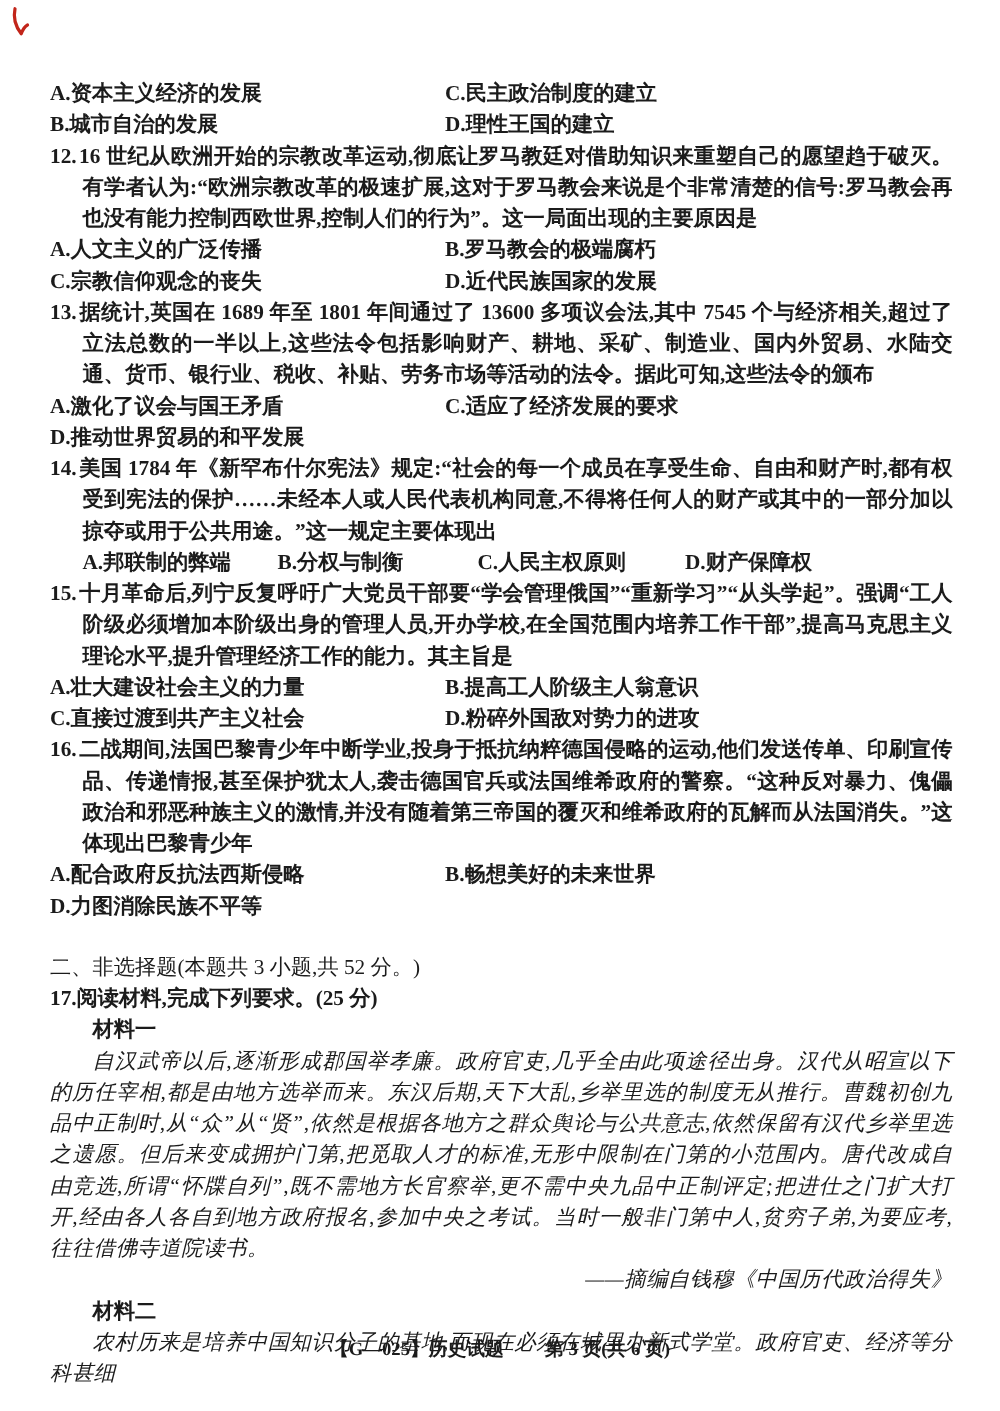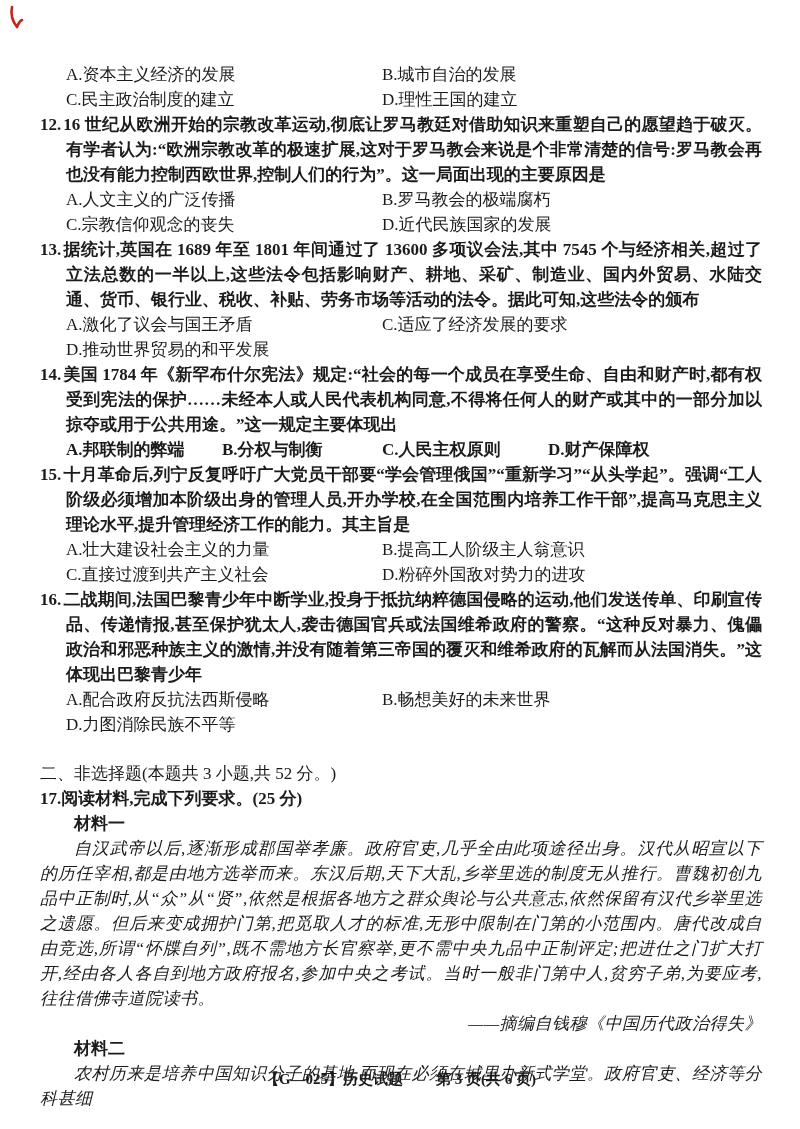--- a/index.html
+++ b/index.html
@@ -14,21 +14,21 @@
   }
   
   .q{
     margin-left:26px;text-indent:-26px;
     font-weight:bold;text-align:justify;
   }
   .qnum{padding-right:2px;}
   
   .opts2{
     display:grid;grid-template-columns:316px 1fr;
-    margin-left:26px;font-weight:normal;
+    font-weight:bold;
   }
   
   .opts4{
     display:grid;grid-template-columns:156px 160px 166px 1fr;
     margin-left:26px;font-weight:bold;
   }
   .section-heading{font-weight:normal;margin-top:24px;}
   .q17-intro{font-weight:bold;}
   .material-label{font-weight:bold;text-indent:34px;}
   .material{
@@ -51,22 +51,22 @@
 <div>
 
   <svg class="corner-mark" width="18" height="26" viewBox="0 0 18 26">
     <path d="M4,2 C2.5,9 3.5,15 9,22 M9,22 C10.5,18 12,16 14,15" fill="none" stroke="#c2251a" stroke-width="2.6" stroke-linecap="round"></path>
   </svg>
 
   <div class="content">
 
     <div class="opts2">
       <span>A.资本主义经济的发展</span>
+      <span>C.民主政治制度的建立</span>
       <span>B.城市自治的发展</span>
-      <span>C.民主政治制度的建立</span>
       <span>D.理性王国的建立</span>
     </div>
 
     <div>
       <div class="q">
         <span class="qnum">12.</span><span>16 世纪从欧洲开始的宗教改革运动,彻底让罗马教廷对借助知识来重塑自己的愿望趋于破灭。有学者认为:“欧洲宗教改革的极速扩展,这对于罗马教会来说是个非常清楚的信号:罗马教会再也没有能力控制西欧世界,控制人们的行为”。这一局面出现的主要原因是</span>
       </div>
       <div class="opts2">
         <span>A.人文主义的广泛传播</span>
         <span>B.罗马教会的极端腐朽</span>

